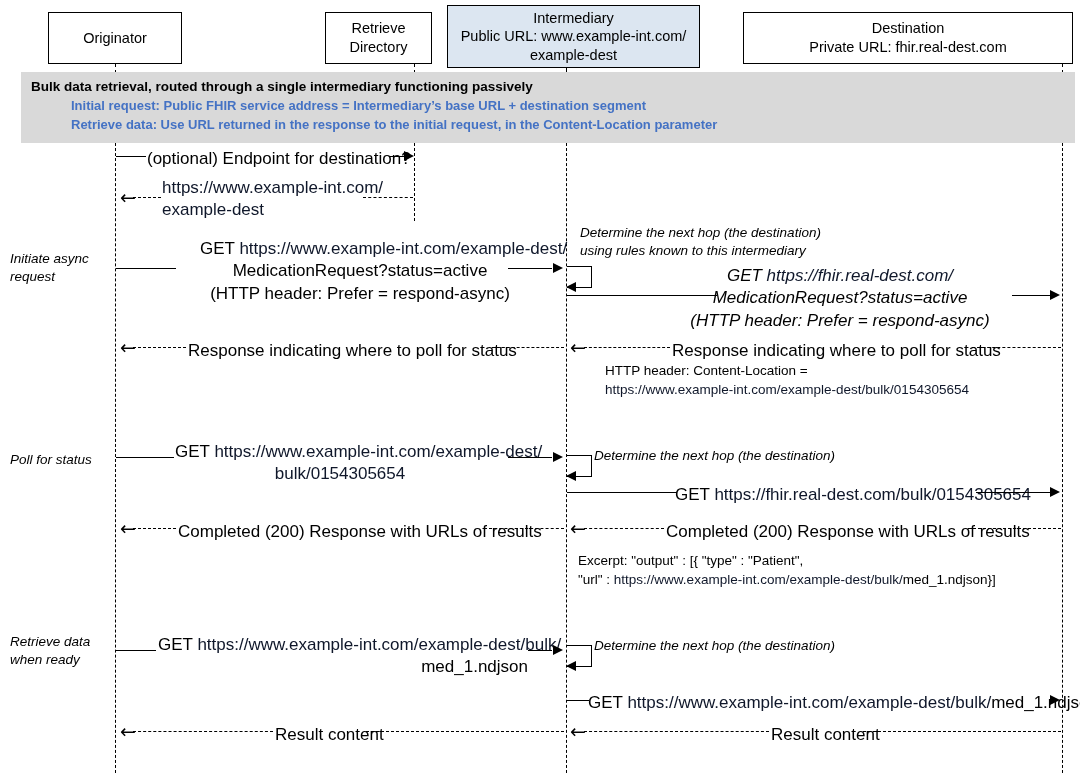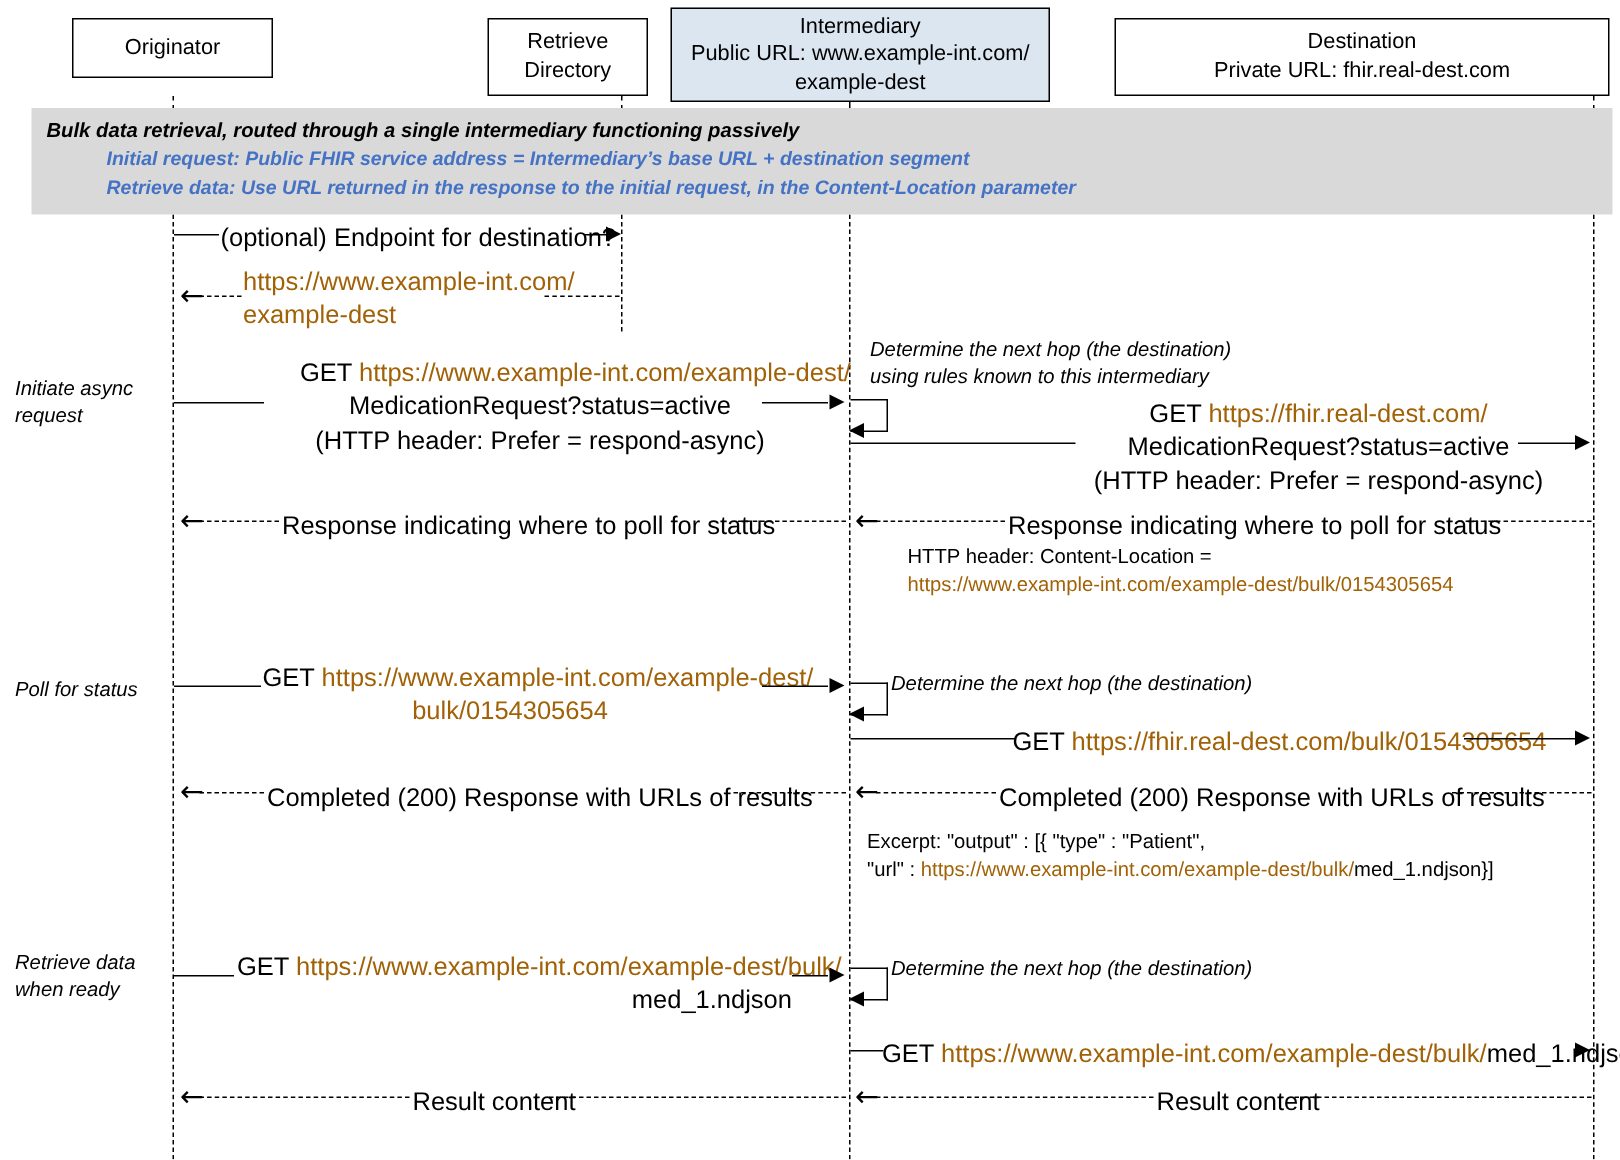--- a/index.html
+++ b/index.html
@@ -39,21 +39,20 @@
     position: absolute;
     width: 0;
     border-left: 1.6px dashed #000;
   }
 
   
   #banner {
     position: absolute;
     background: #d9d9d9;
     padding: 6px 0 22px 0;
-    font-style: italic;
   }
   #banner .b-title {
     position: absolute;
     font-size: 13.5px;
     font-weight: bold;
     color: #000;
   }
   #banner .b-sub {
     position: absolute;
     font-size: 13px;
@@ -107,21 +106,21 @@
   
   .msg-text {
     position: absolute;
     font-size: 17px;
     line-height: 1.32;
     color: #000;
     text-align: center;
     white-space: nowrap;
   }
   .msg-text.left { text-align: left; }
-  .url { color: #a16207; }
+  .url { color: #0f172a; }
   .note {
     position: absolute;
     font-size: 13.5px;
     font-style: italic;
     color: #000;
     line-height: 1.35;
     white-space: nowrap;
   }
   .excerpt {
     position: absolute;
@@ -138,21 +137,21 @@
     border-right: 1.6px solid #000;
     border-bottom: 1.6px solid #000;
     border-left: 0;
   }
 </style>
 </head>
 <body>
 
 <div id="canvas">
 
-  <div class="actor-box" style="left:48px; top:12px; width:134px; height:40px;">
+  <div class="actor-box" style="left:48px; top:12px; width:134px; height:52px;">
     <span class="actor-line">Originator</span>
   </div>
 
   <div class="actor-box" style="left:325px; top:12px; width:107px; height:52px;">
     <span class="actor-line">Retrieve</span>
     <span class="actor-line">Directory</span>
   </div>
 
   <div class="actor-box shaded" style="left:447px; top:5px; width:253px; height:63px;">
     <span class="actor-line">Intermediary</span>
@@ -220,21 +219,21 @@
   <div class="arrow-r" style="left:553px; top:263px;"></div>
 
   <div class="note" style="left:580px; top:224px;">
     <div>Determine the next hop (the destination)</div>
     <div>using rules known to this intermediary</div>
   </div>
   <div class="selfloop" style="left:567px; top:266px; width:25px; height:22px;"></div>
   <div class="arrow-l" style="left:566px; top:282px;"></div>
 
   <div class="msg-line" style="left:567px; top:295px; width:150px;"></div>
-  <div class="msg-text" style="left:719px; top:265px; width:320px; text-align:center;">
+  <div class="msg-text" style="left:680px; top:265px; width:320px; text-align:center;font-style:italic;">
     <div>
       <span>GET </span><span class="url">https://fhir.real-dest.com/</span>
     </div>
     <div>MedicationRequest?status=active</div>
     <div>(HTTP header: Prefer = respond-async)</div>
   </div>
   <div class="msg-line" style="left:1012px; top:295px; width:40px;"></div>
   <div class="arrow-r" style="left:1050px; top:290px;"></div>
 
   <div class="msg-line dashed" style="left:584px; top:347px; width:86px;"></div>

